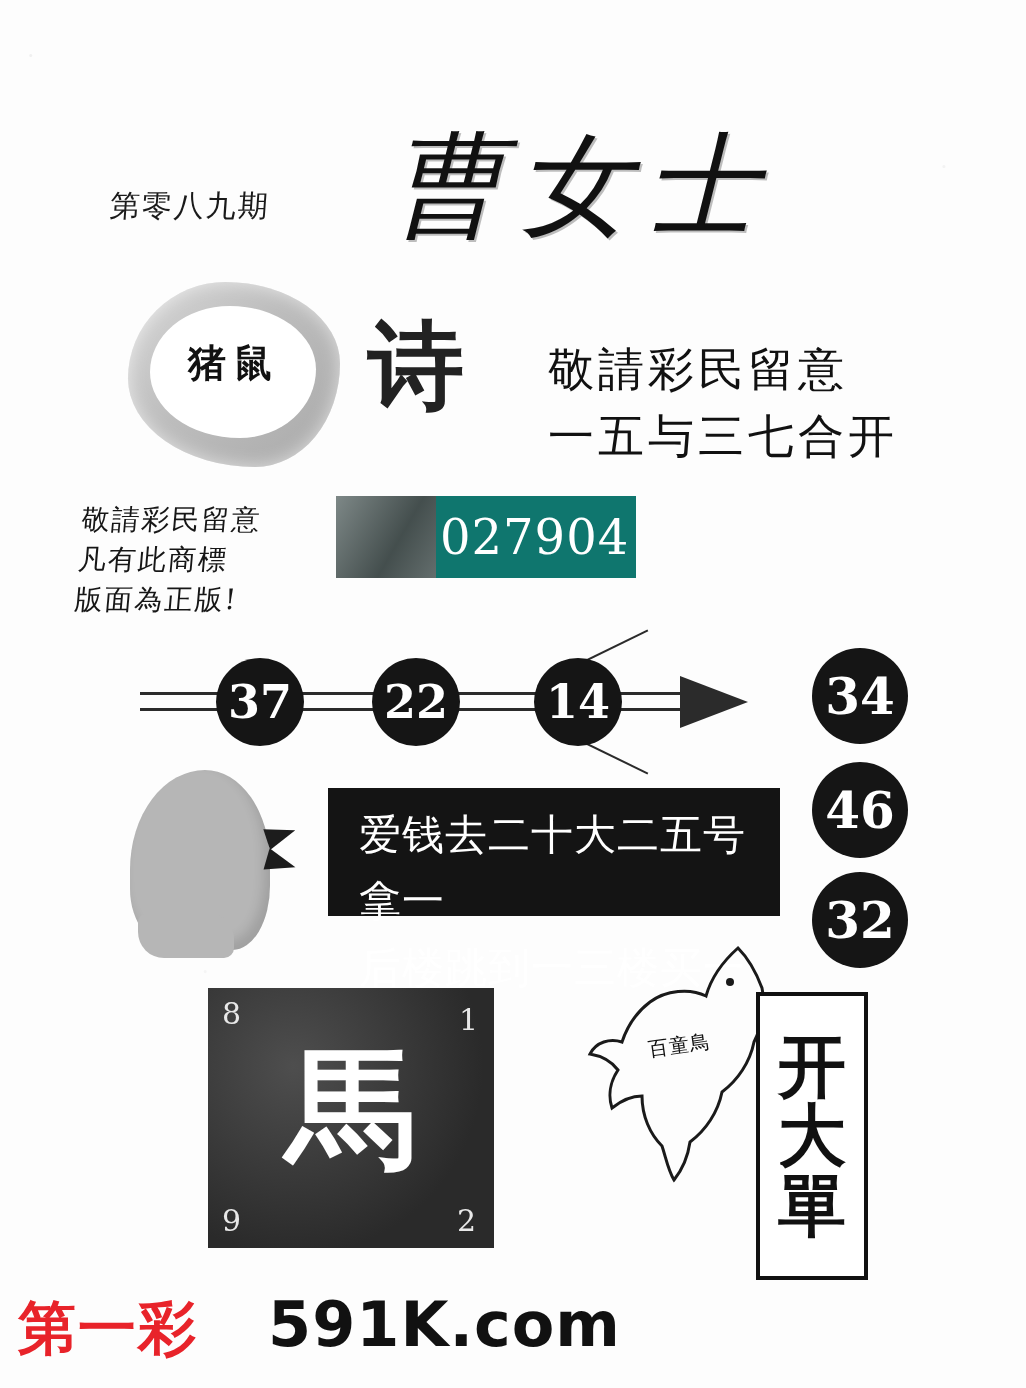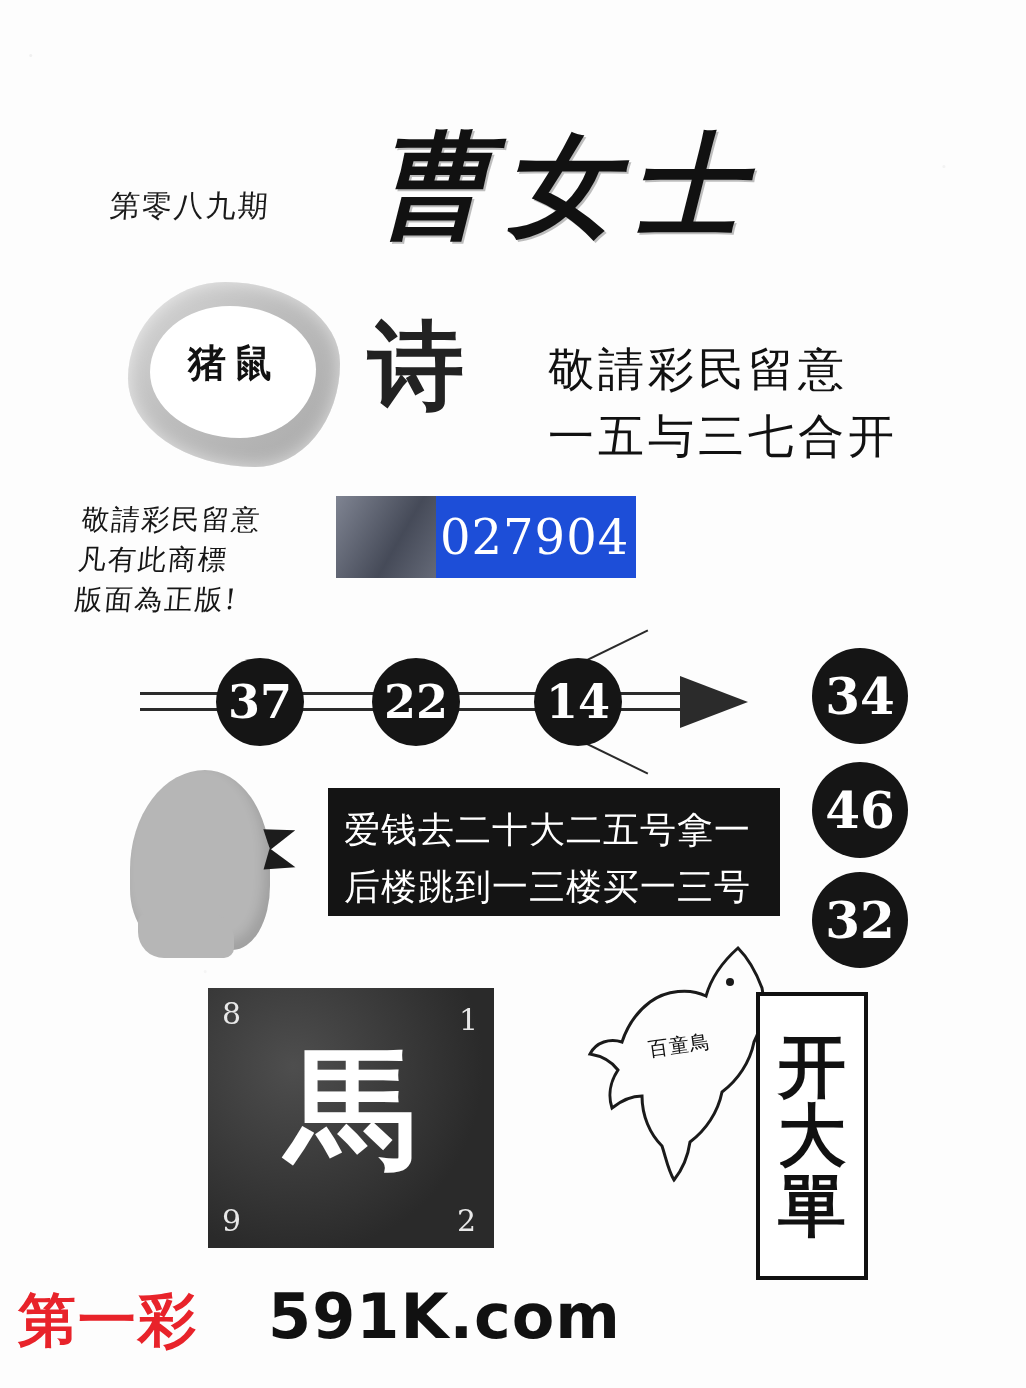--- a/index.html
+++ b/index.html
@@ -35,27 +35,27 @@
     top: 186px;
     font-family: "DejaVu Serif", serif;
     font-size: 30px;
     letter-spacing: 2px;
     color: #1a1a1a;
     transform: skewX(-4deg);
   }
 
   .masthead {
     position: absolute;
-    left: 376px;
+    left: 390px;
     top: 110px;
     width: 500px;
     height: 150px;
     font-family: "DejaVu Serif", serif;
     font-size: 112px;
-    font-weight: bold;
+    font-weight: normal;
     font-style: italic;
     letter-spacing: 16px;
     color: #111;
     white-space: nowrap;
     line-height: 150px;
     text-shadow: 2px 2px 0 rgba(0,0,0,0.25);
   }
 
   .zodiac-badge {
     position: absolute;
@@ -128,21 +128,21 @@
     color: #161616;
     transform: skewX(-5deg);
   }
 
   .serial-box {
     position: absolute;
     left: 336px;
     top: 496px;
     width: 300px;
     height: 82px;
-    background: #1d4ed8;
+    background: #0f766e;
     color: #ffffff;
     display: flex;
     align-items: center;
   }
   .serial-box .stamp {
     width: 100px;
     height: 82px;
     background: linear-gradient(120deg, #8a8a8a, #4a4a4a 60%, #6d6d6d);
     opacity: 0.9;
   }
@@ -249,24 +249,24 @@
 
   .speech-box {
     position: absolute;
     left: 328px;
     top: 788px;
     width: 452px;
     height: 128px;
     background: #141414;
     color: #ffffff;
     font-family: "DejaVu Serif", serif;
-    font-size: 36px;
+    font-size: 42px;
     letter-spacing: 1px;
     line-height: 1.58;
-    padding: 14px 16px 0 16px;
+    padding: 14px 16px 0 31px;
     box-sizing: border-box;
   }
 
   .horse-card {
     position: absolute;
     left: 208px;
     top: 988px;
     width: 286px;
     height: 260px;
     background: radial-gradient(circle at 30% 30%, #4e4e4e, #2a2a2a 70%);
@@ -328,21 +328,21 @@
     font-family: "DejaVu Serif", serif;
     font-size: 68px;
     font-weight: bold;
     color: #111;
     line-height: 1.02;
   }
 
   .footer {
     position: absolute;
     left: 0;
-    bottom: 34px;
+    bottom: 26px;
     width: 1026px;
     height: 72px;
   }
   .footer .brand {
     position: absolute;
     left: 18px;
     top: 0;
     font-family: "DejaVu Serif", serif;
     font-size: 58px;
     font-weight: bold;

